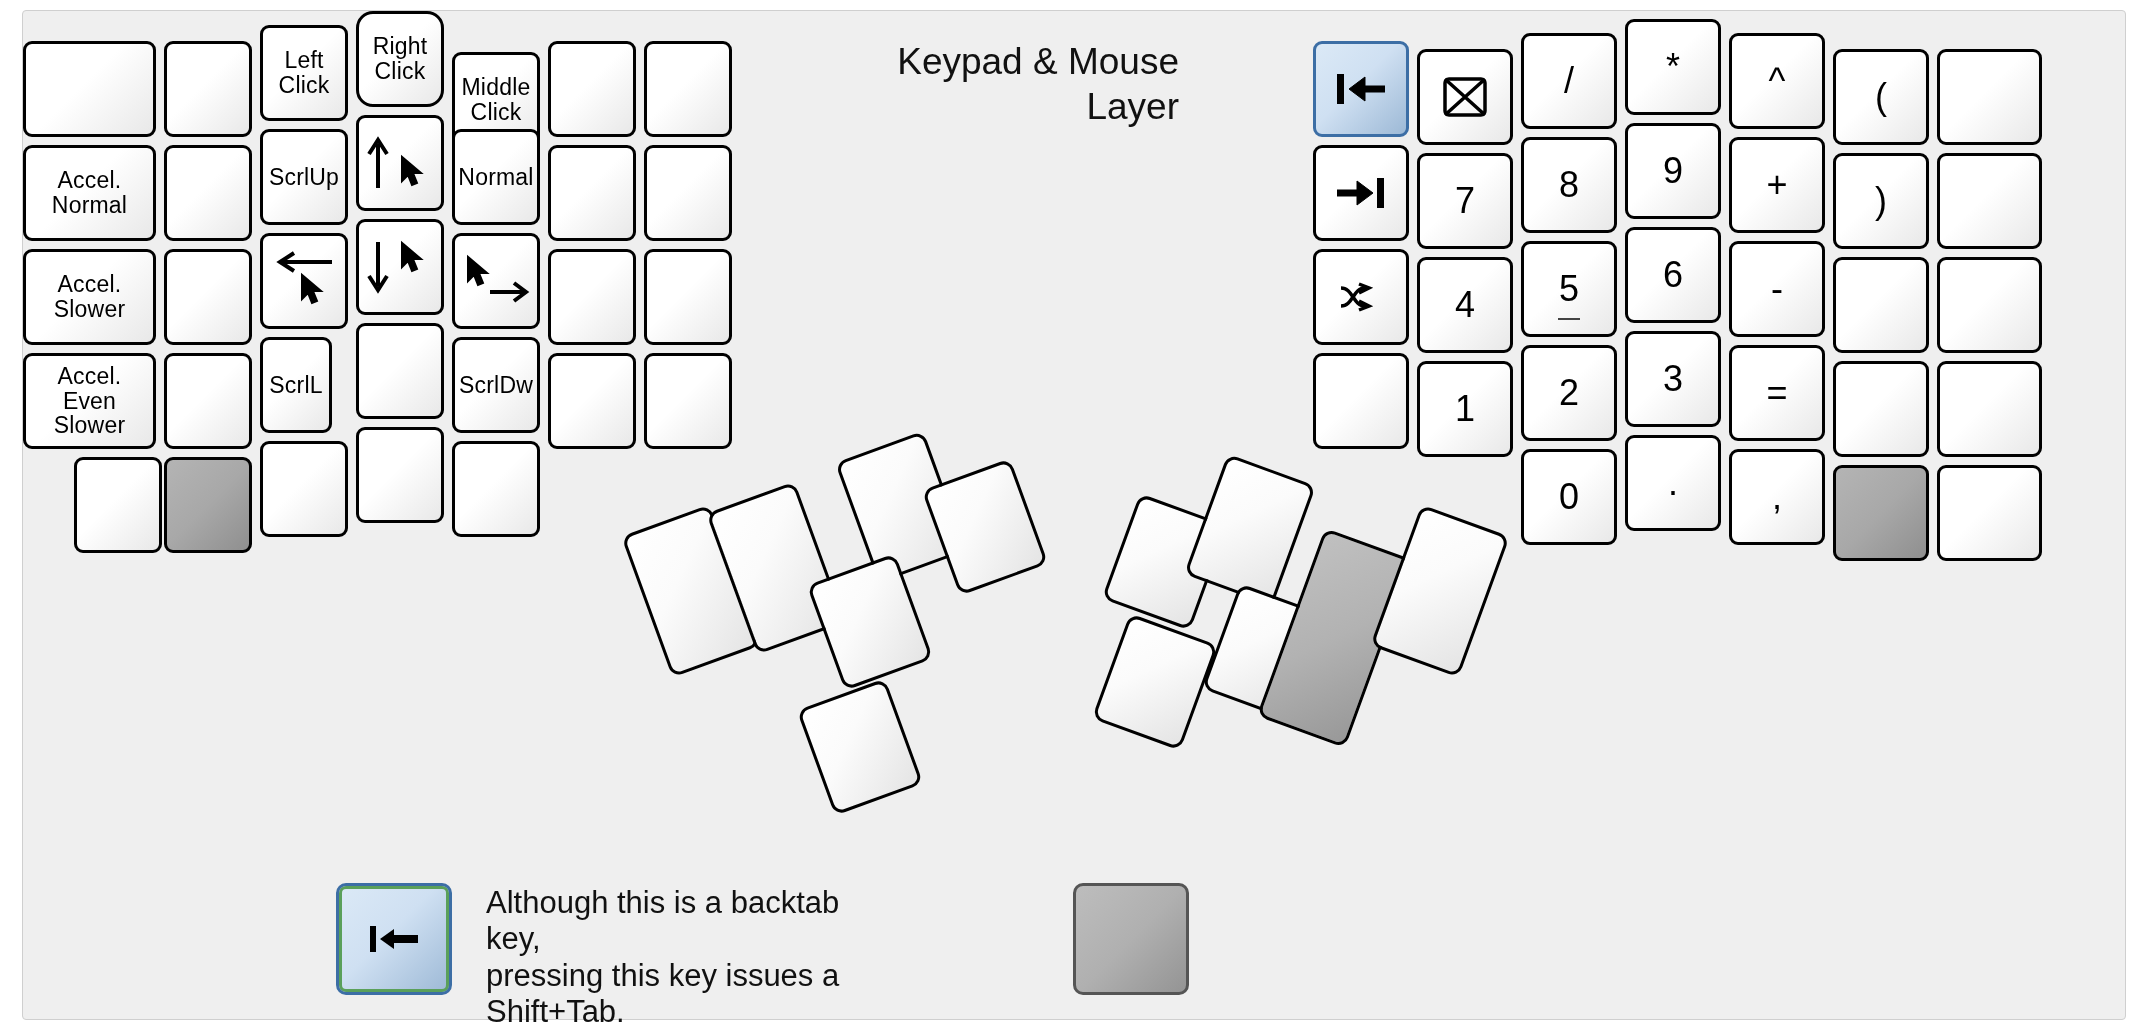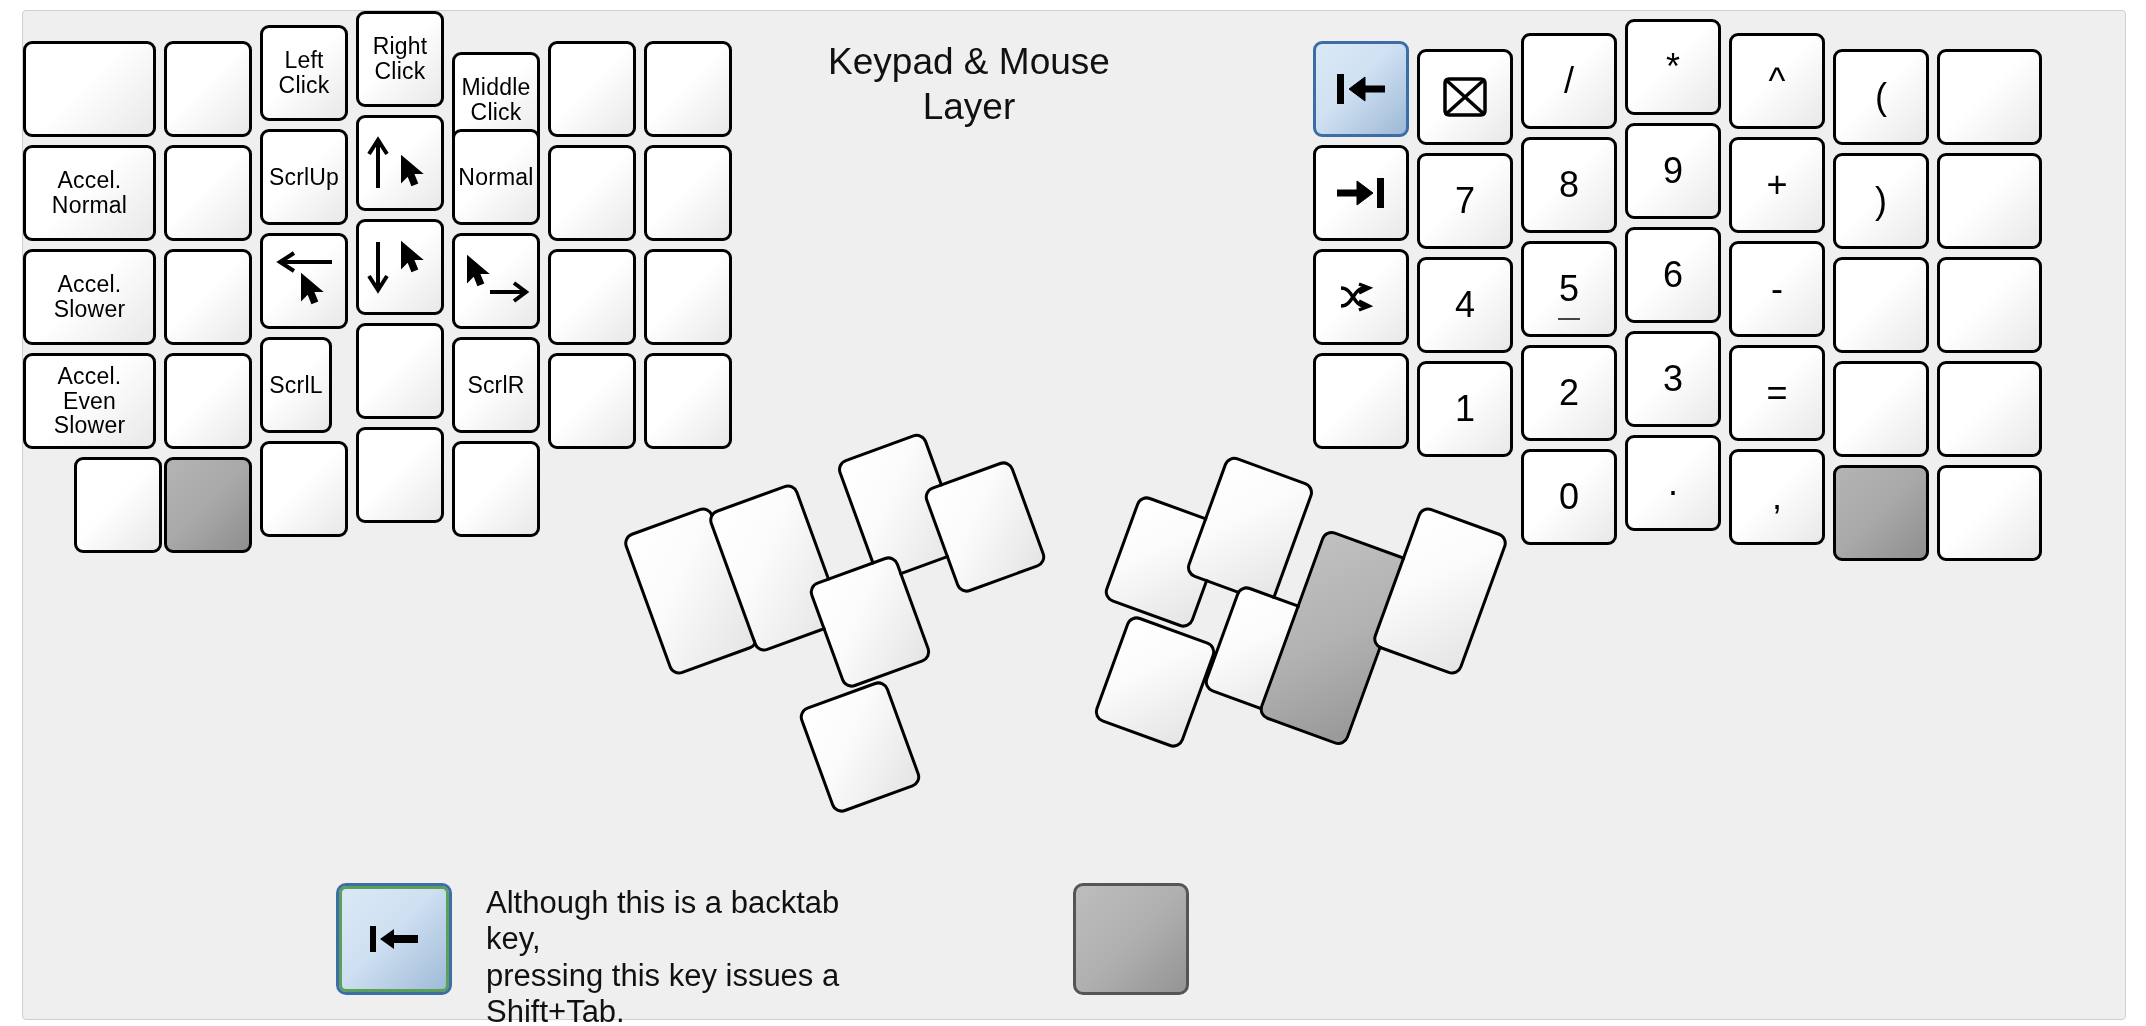--- a/index.html
+++ b/index.html
@@ -52,21 +52,21 @@
   }
   .key.highlight {
     background: linear-gradient(135deg, #dbe9f6 0%, #cfe0f2 45%, #9db9d6 100%);
     border-color: #3c6ea5;
   }
   .key.small { font-size: 23px; }
   .key.big   { font-size: 36px; }
 
   .title {
     position: absolute;
-    text-align: center;
+    text-align: right;
     font-size: 37px;
     color: #111;
     line-height: 1.22;
     white-space: pre-line;
   }
 
   
   .thumb {
     position: absolute;
     box-sizing: border-box;
@@ -120,21 +120,21 @@
     <div class="title" style="left:736px; top:28px; width:420px;">Keypad &amp; Mouse
 Layer</div>
 
     <div id="left-half">
         <div class="key" style="left: 0px; top: 30px; width: 133px; height: 96px;"></div>
         <div class="key" style="left: 141px; top: 30px; width: 88px; height: 96px;"></div>
         <div class="key small" style="left: 237px; top: 14px; width: 88px; height: 96px;">
           <span class="lbl">Left
 Click</span>
         </div>
-        <div class="key small" style="left: 333px; top: 0px; width: 88px; height: 96px;">
+        <div class="key small" style="left: 333px; top: 0px; width: 88px; height: 96px; border-radius: 17px;">
           <span class="lbl">Right
 Click</span>
         </div>
         <div class="key small" style="left: 429px; top: 14px; width: 88px; height: 96px; margin-top: 27px;">
           <span class="lbl">Middle
 Click</span>
         </div>
         <div class="key" style="left: 525px; top: 30px; width: 88px; height: 96px;"></div>
         <div class="key" style="left: 621px; top: 30px; width: 88px; height: 96px;"></div>
         <div class="key small" style="left: 0px; top: 134px; width: 133px; height: 96px;">
@@ -193,21 +193,21 @@
           <span class="lbl">Accel.
 Even
 Slower</span>
         </div>
         <div class="key" style="left: 141px; top: 342px; width: 88px; height: 96px;"></div>
         <div class="key small" style="left: 237px; top: 326px; width: 72px; height: 96px;">
           <span class="lbl">ScrlL</span>
         </div>
         <div class="key" style="left: 333px; top: 312px; width: 88px; height: 96px;"></div>
         <div class="key small" style="left: 429px; top: 326px; width: 88px; height: 96px;">
-          <span class="lbl">ScrlR</span>
+          <span class="lbl">ScrlDw</span>
         </div>
         <div class="key" style="left: 525px; top: 342px; width: 88px; height: 96px;"></div>
         <div class="key" style="left: 621px; top: 342px; width: 88px; height: 96px;"></div>
         <div class="key" style="left: 51px; top: 446px; width: 88px; height: 96px;"></div>
         <div class="key transparent" style="left: 141px; top: 446px; width: 88px; height: 96px;"></div>
         <div class="key" style="left: 237px; top: 430px; width: 88px; height: 96px;"></div>
         <div class="key" style="left: 333px; top: 416px; width: 88px; height: 96px;"></div>
         <div class="key" style="left: 429px; top: 430px; width: 88px; height: 96px;"></div>
       </div>
     <div id="right-half">

